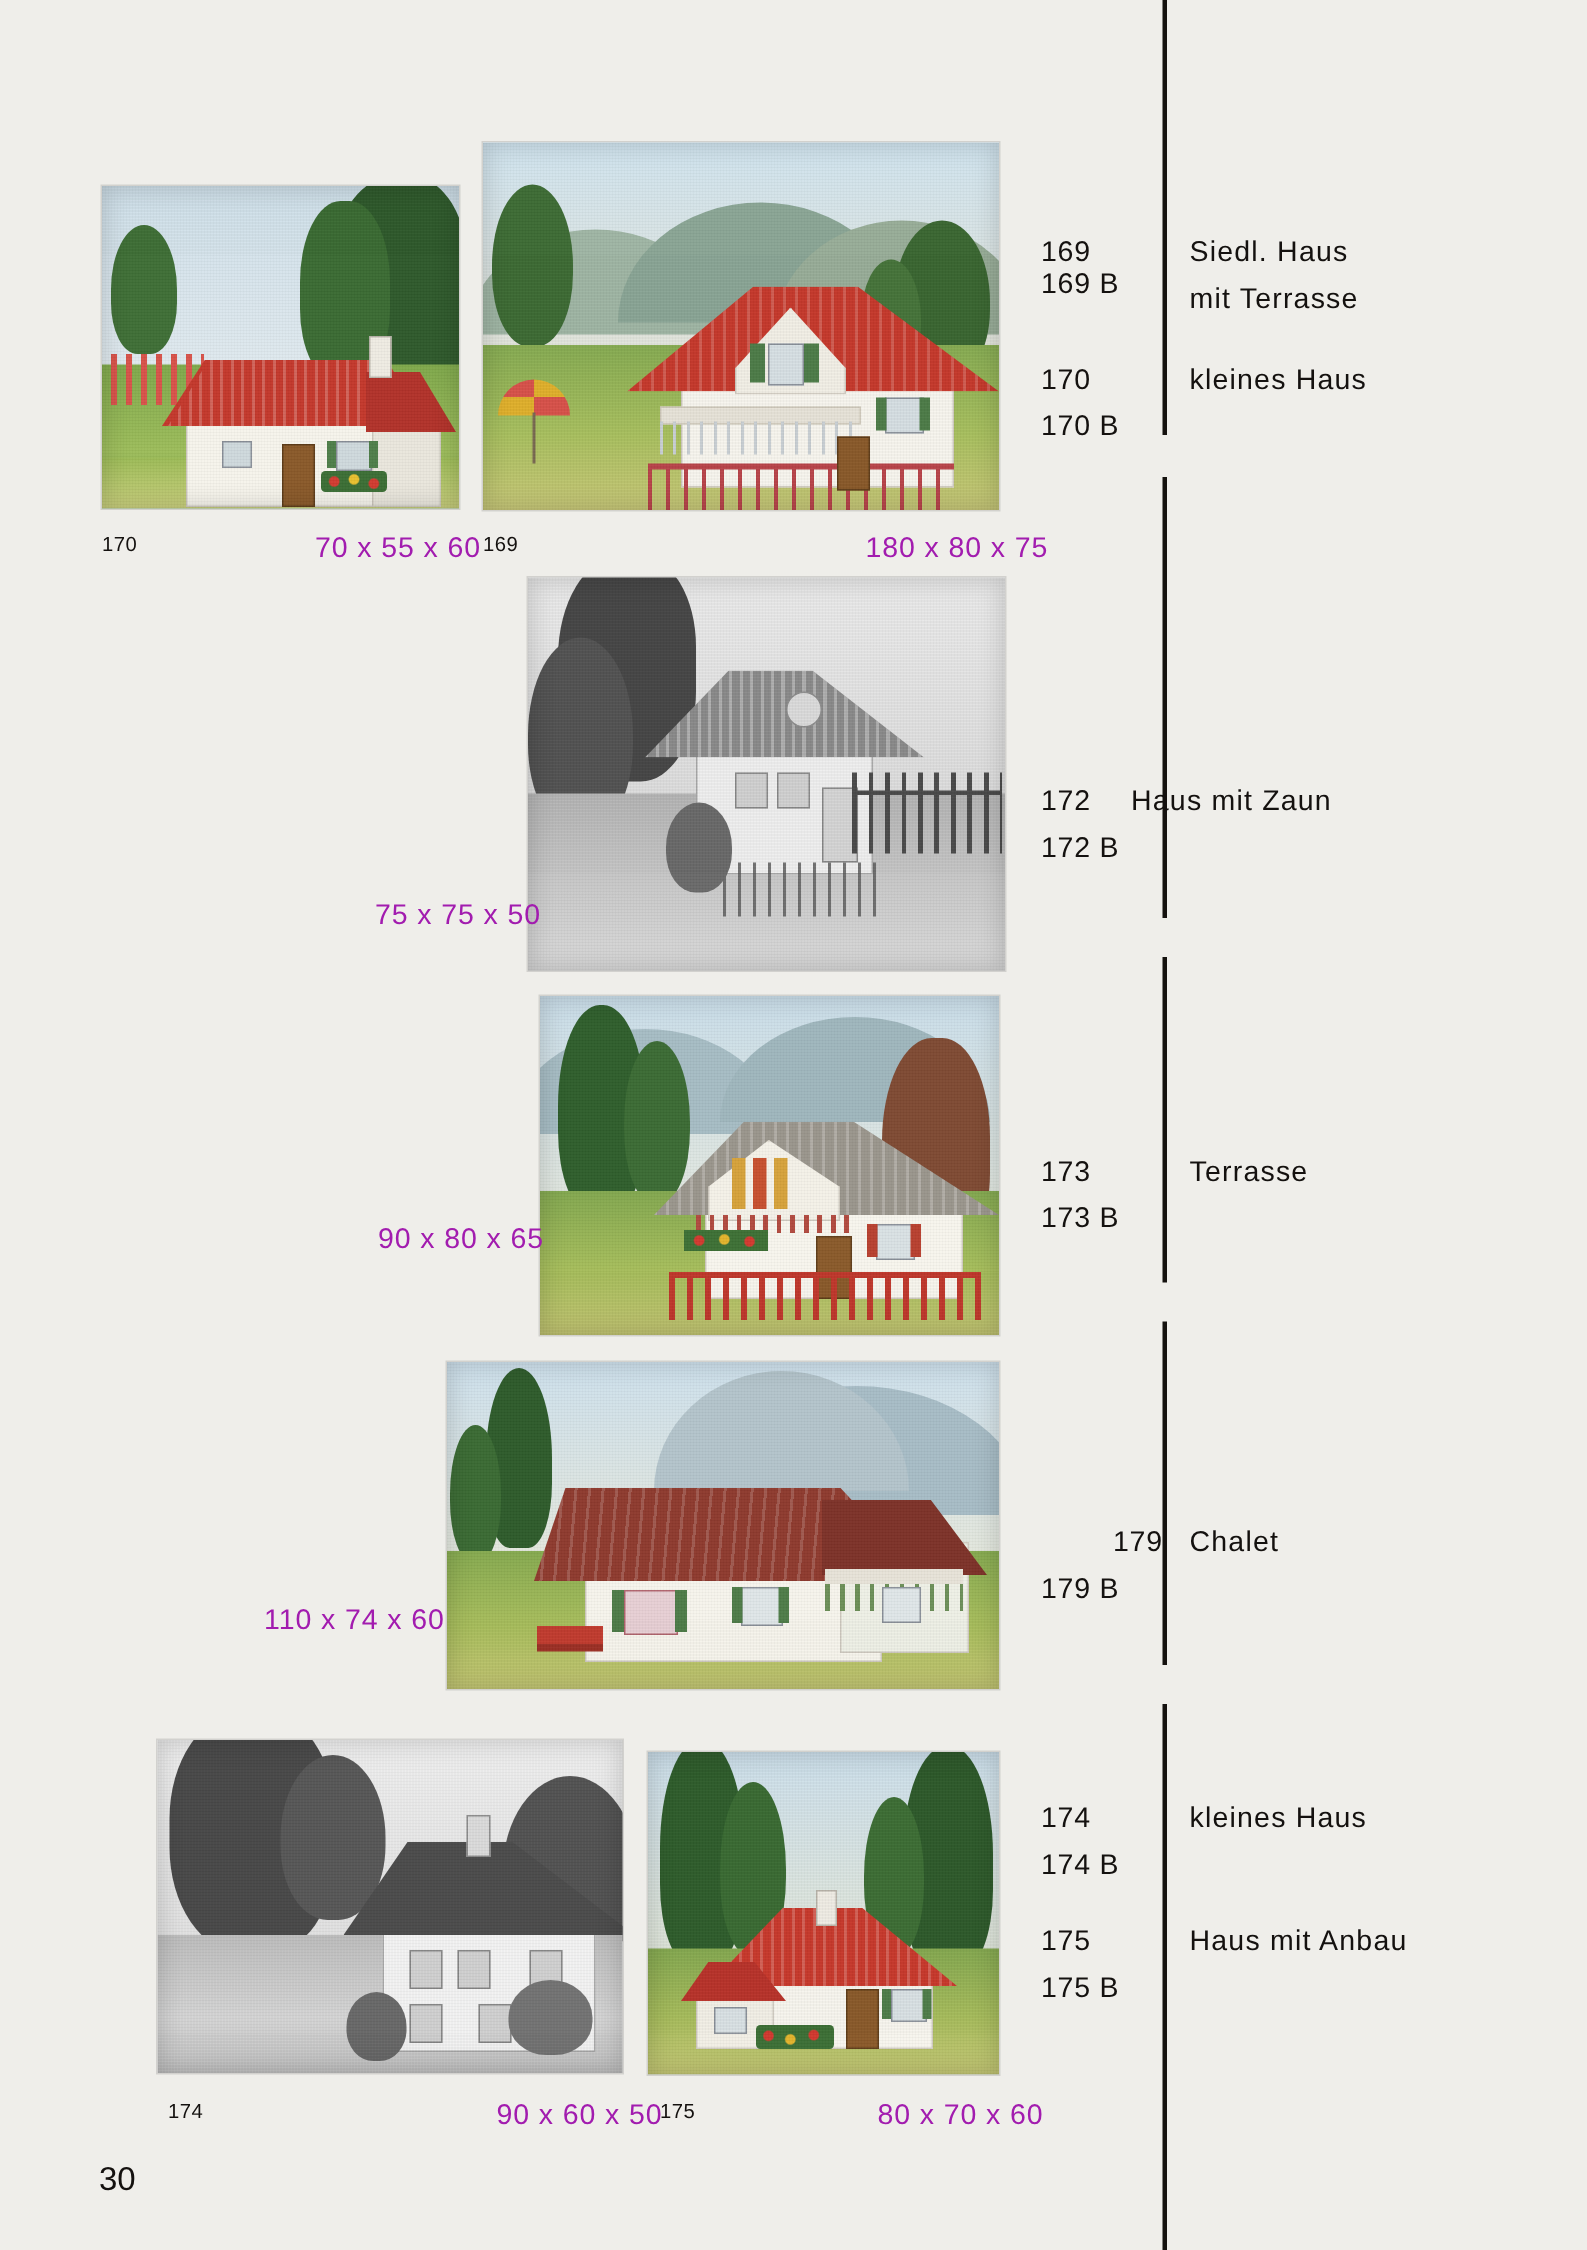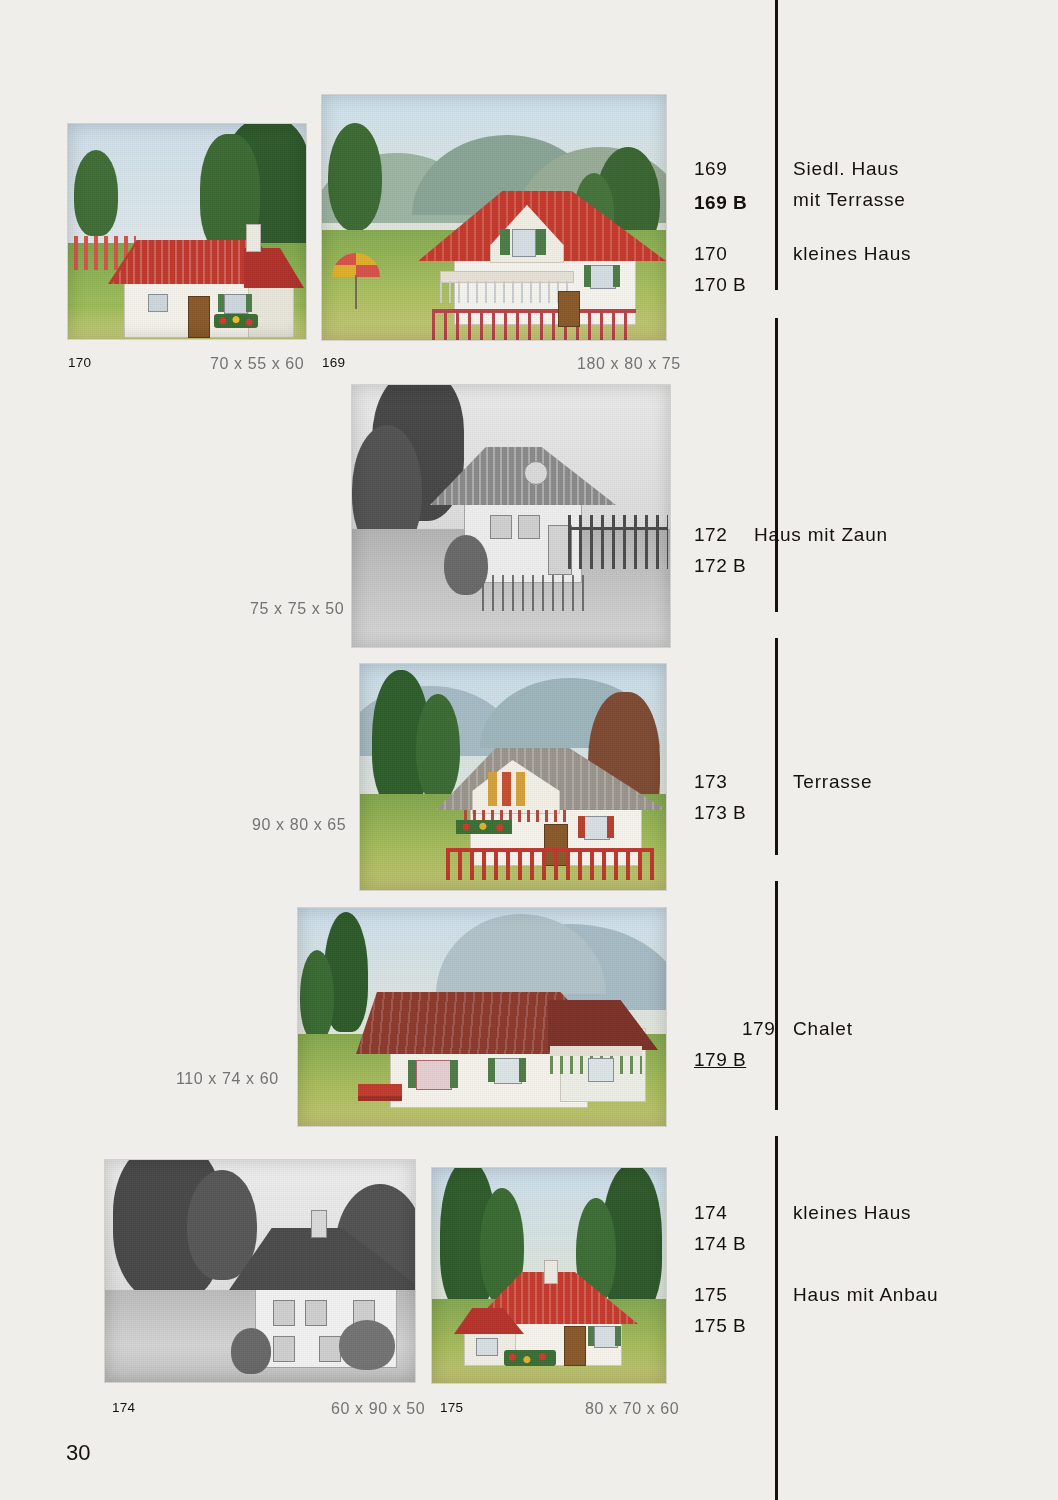--- a/index.html
+++ b/index.html
@@ -50,23 +50,23 @@
   
   .cap {
     position: absolute;
     font-size: 13.5px;
     letter-spacing: 0.3px;
     color: #14110f;
     white-space: nowrap;
   }
   .dim {
     position: absolute;
-    font-size: 16px;
+    font-size: 19px;
     letter-spacing: 0.6px;
-    color: #737373;
+    color: #a21caf;
     white-space: nowrap;
   }
 
   
   .entry-num {
     position: absolute;
     font-size: 19px;
     letter-spacing: 0.5px;
     color: #14110f;
     white-space: nowrap;
@@ -303,21 +303,21 @@
     <div class="win" style="left:168px;top:176px;width:20px;height:24px;background:#cecdc7;border-color:#87857f;"></div>
     <div class="win" style="left:214px;top:176px;width:20px;height:24px;background:#cecdc7;border-color:#87857f;"></div>
     <div class="shutter" style="left:244px;top:176px;width:8px;height:24px;background:#6f6e68;"></div>
     <div class="shutter" style="left:268px;top:176px;width:8px;height:24px;background:#6f6e68;"></div>
     <div class="tree" style="left:126px;top:168px;width:40px;height:46px;background:#6b6a63;"></div>
     <div class="tree" style="right:20px;top:160px;width:56px;height:50px;background:#767569;"></div>
     <div class="grain"></div>
     <div class="vign"></div>
   </div>
   <div class="cap" style="left:112px;top:1400px;">174</div>
-  <div class="dim" style="left:331px;top:1400px;">60 x 90 x 50</div>
+  <div class="dim" style="left:331px;top:1400px;">90 x 60 x 50</div>
 
   <div class="photo" style="left:432px;top:1168px;width:234px;height:215px;background:#cfe0ea;">
     <div class="sky" style="background:linear-gradient(#cde0ec 0%,#dfe6dc 55%,#d8dcc6 100%);"></div>
     <div class="tree" style="left:8px;top:-8px;width:56px;height:150px;background:#2f5d2c;border-radius:48% 48% 36% 36%;"></div>
     <div class="tree" style="left:48px;top:20px;width:44px;height:116px;background:#3a6b33;"></div>
     <div class="tree" style="right:4px;top:-4px;width:60px;height:150px;background:#2e5a2b;border-radius:48% 48% 36% 36%;"></div>
     <div class="tree" style="right:50px;top:30px;width:40px;height:106px;background:#3d6e35;"></div>
     <div class="grass" style="height:84px;background:linear-gradient(#84a850,#a7bc5c 55%,#c3c673);"></div>
 
     <div class="wall" style="left:58px;top:146px;width:130px;height:50px;background:#f7f5ee;"></div>
@@ -334,38 +334,38 @@
     <div class="win" style="left:44px;top:170px;width:20px;height:16px;background:#d9e1e4;"></div>
 
     <div style="position:absolute;left:72px;top:182px;width:52px;height:16px;background:radial-gradient(circle at 16% 45%, #d2392f 0 3px, transparent 4px),radial-gradient(circle at 44% 60%, #e2b32c 0 3px, transparent 4px),radial-gradient(circle at 74% 42%, #d2392f 0 3px, transparent 4px),#3c6f35;border-radius:3px;"></div>
     <div class="grain"></div>
     <div class="vign"></div>
   </div>
   <div class="cap" style="left:440px;top:1400px;">175</div>
   <div class="dim" style="left:585px;top:1400px;">80 x 70 x 60</div>
 
   <div class="entry-num" style="left:694px;top:158px;">169</div>
-  <div class="entry-num" style="left:694px;top:192px;font-weight:bold;">169 B</div>
+  <div class="entry-num" style="left:694px;top:179px;">169 B</div>
   <div class="entry-name" style="left:793px;top:158px;">Siedl. Haus</div>
   <div class="entry-name" style="left:793px;top:189px;">mit Terrasse</div>
 
   <div class="entry-num" style="left:694px;top:243px;">170</div>
   <div class="entry-num" style="left:694px;top:274px;">170 B</div>
   <div class="entry-name" style="left:793px;top:243px;">kleines Haus</div>
 
   <div class="entry-num" style="left:694px;top:524px;">172</div>
   <div class="entry-num" style="left:694px;top:555px;">172 B</div>
   <div class="entry-name" style="left:754px;top:524px;">Haus mit  Zaun</div>
 
   <div class="entry-num" style="left:694px;top:771px;">173</div>
   <div class="entry-num" style="left:694px;top:802px;">173 B</div>
   <div class="entry-name" style="left:793px;top:771px;">Terrasse</div>
 
   <div class="entry-num" style="left:694px;top:1018px;margin-left:48px;">179</div>
-  <div class="entry-num" style="left:694px;top:1049px;text-decoration:underline;">179 B</div>
+  <div class="entry-num" style="left:694px;top:1049px;">179 B</div>
   <div class="entry-name" style="left:793px;top:1018px;">Chalet</div>
 
   <div class="entry-num" style="left:694px;top:1202px;">174</div>
   <div class="entry-num" style="left:694px;top:1233px;">174 B</div>
   <div class="entry-name" style="left:793px;top:1202px;">kleines Haus</div>
 
   <div class="entry-num" style="left:694px;top:1284px;">175</div>
   <div class="entry-num" style="left:694px;top:1315px;">175 B</div>
   <div class="entry-name" style="left:793px;top:1284px;">Haus mit Anbau</div>
 

